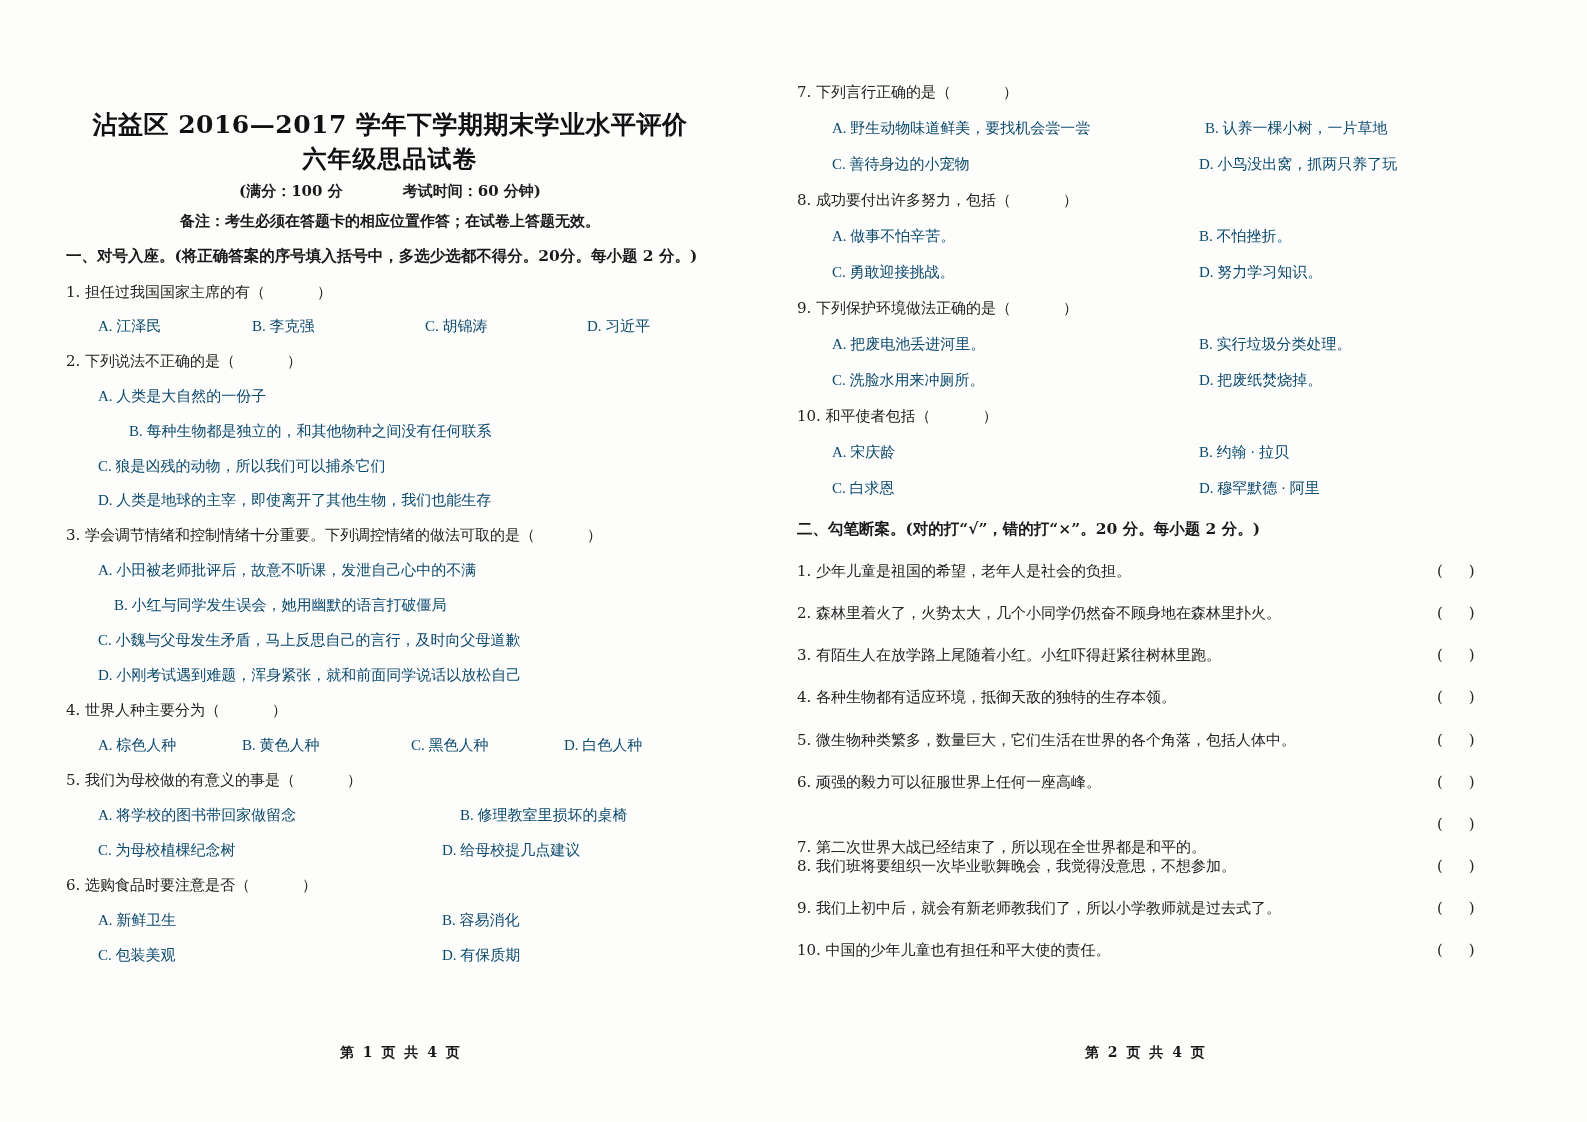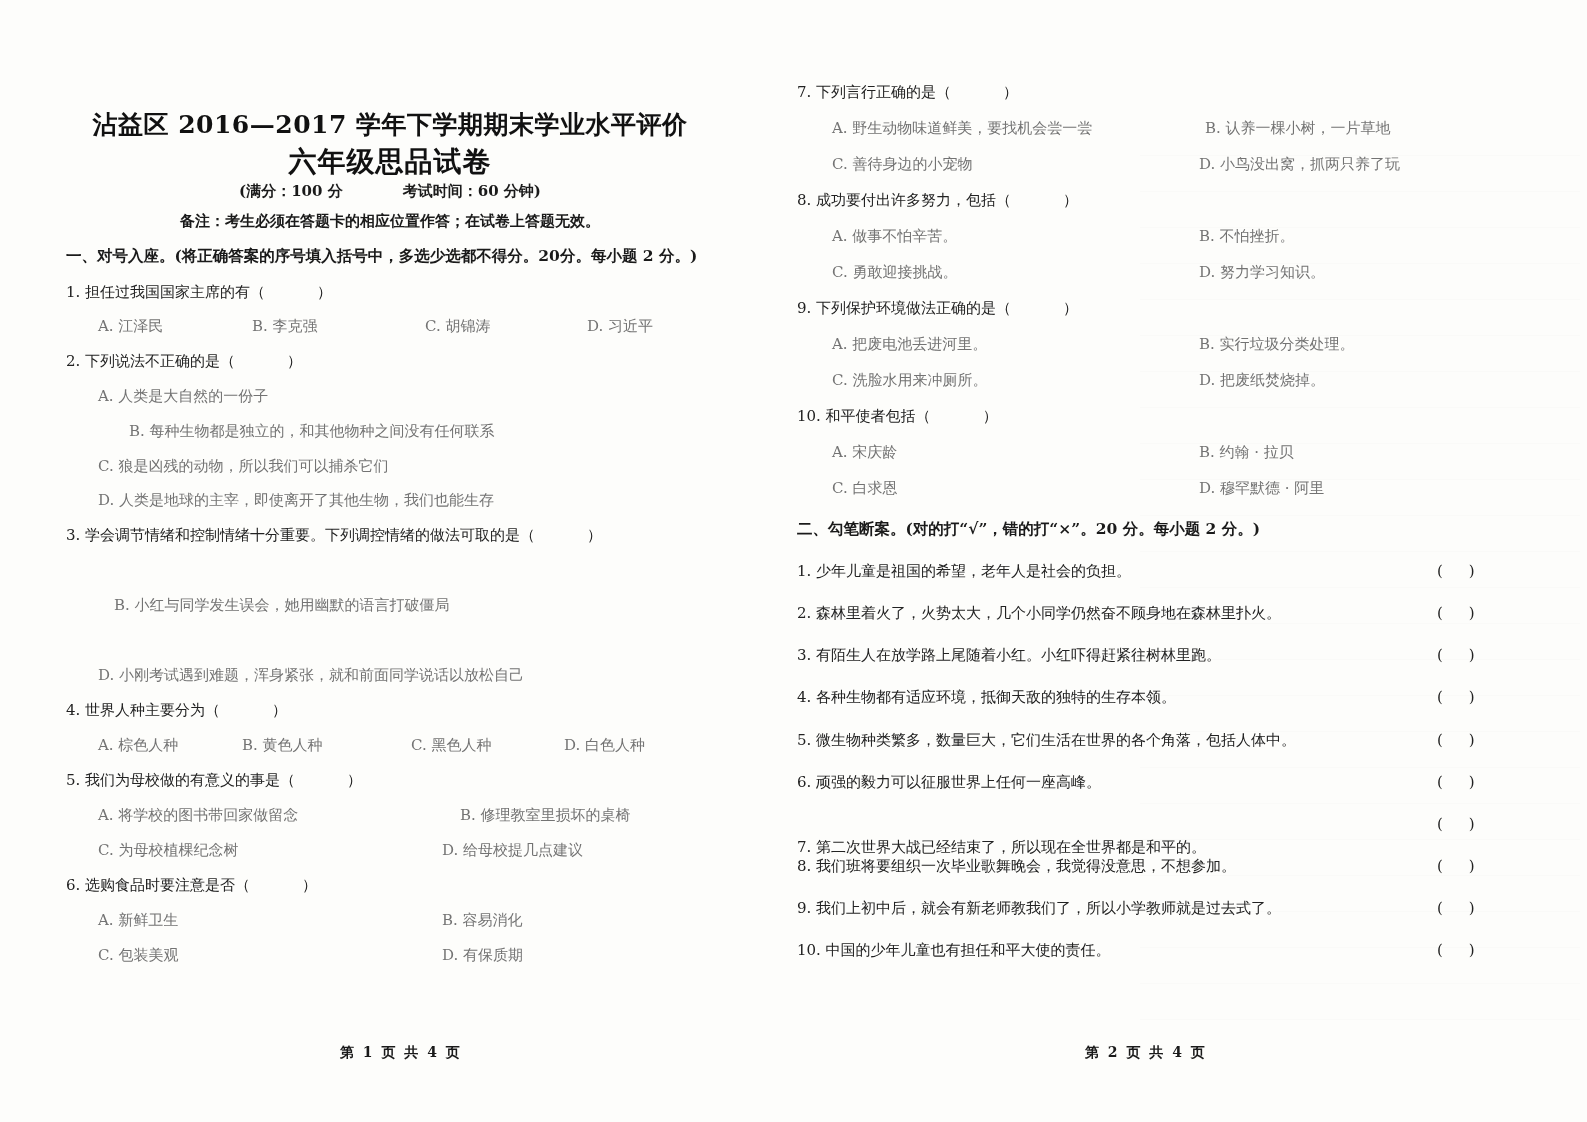--- a/index.html
+++ b/index.html
@@ -26,21 +26,21 @@
 
     .title {
       position: absolute;
       left: 0;
       width: 780px;
       text-align: center;
       font-weight: bold;
       color: #111;
     }
     .title-main { top: 108px; font-size: 25px; letter-spacing: 0.5px; }
-    .title-sub { top: 143px; font-size: 28px; letter-spacing: 1px; }
+    .title-sub { top: 143px; font-size: 24px; letter-spacing: 1px; }
     .exam-meta {
       position: absolute;
       top: 182px;
       left: 0;
       width: 780px;
       text-align: center;
       font-size: 15px;
       font-weight: bold;
     }
     .exam-meta span { display: inline-block; }
@@ -67,21 +67,22 @@
       color: #222;
     }
     .q .blank {
       display: inline-block;
       width: 52px;
     }
     .opt {
       position: absolute;
       font-size: 15px;
       white-space: nowrap;
-      color: #737373;
+      color: #0c4a6e;
+      font-family: Liberation Serif, serif;
     }
     .tf-paren {
       position: absolute;
       font-size: 15px;
       white-space: nowrap;
       color: #222;
     }
     .tf-paren .sp { display: inline-block; width: 26px; }
     .footer {
       position: absolute;
@@ -129,21 +130,23 @@
     <span>2. 下列说法不正确的是（</span><span class="blank"></span><span>）</span>
   </div>
   <div class="opt" style="left:98px; top:387px;">A. 人类是大自然的一份子</div>
   <div class="opt" style="left:88px; top:422px;margin-left:41px;">B. 每种生物都是独立的，和其他物种之间没有任何联系</div>
   <div class="opt" style="left:98px; top:457px;">C. 狼是凶残的动物，所以我们可以捕杀它们</div>
   <div class="opt" style="left:98px; top:491px;">D. 人类是地球的主宰，即使离开了其他生物，我们也能生存</div>
 
   <div class="q" style="left:66px; top:526px;text-align:center;">
     <span>3. 学会调节情绪和控制情绪十分重要。下列调控情绪的做法可取的是（</span><span class="blank"></span><span>）</span>
   </div>
+  <div class="opt" style="left:98px; top:561px;">A. 小田被老师批评后，故意不听课，发泄自己心中的不满</div>
   <div class="opt" style="left:98px; top:596px;margin-left:16px;">B. 小红与同学发生误会，她用幽默的语言打破僵局</div>
+  <div class="opt" style="left:98px; top:631px;">C. 小魏与父母发生矛盾，马上反思自己的言行，及时向父母道歉</div>
   <div class="opt" style="left:98px; top:666px;">D. 小刚考试遇到难题，浑身紧张，就和前面同学说话以放松自己</div>
 
   <div class="q" style="left:66px; top:701px;">
     <span>4. 世界人种主要分为（</span><span class="blank"></span><span>）</span>
   </div>
   <div class="opt" style="left:98px; top:736px;">A. 棕色人种</div>
   <div class="opt" style="left:242px; top:736px;">B. 黄色人种</div>
   <div class="opt" style="left:411px; top:736px;">C. 黑色人种</div>
   <div class="opt" style="left:564px; top:736px;">D. 白色人种</div>
 

